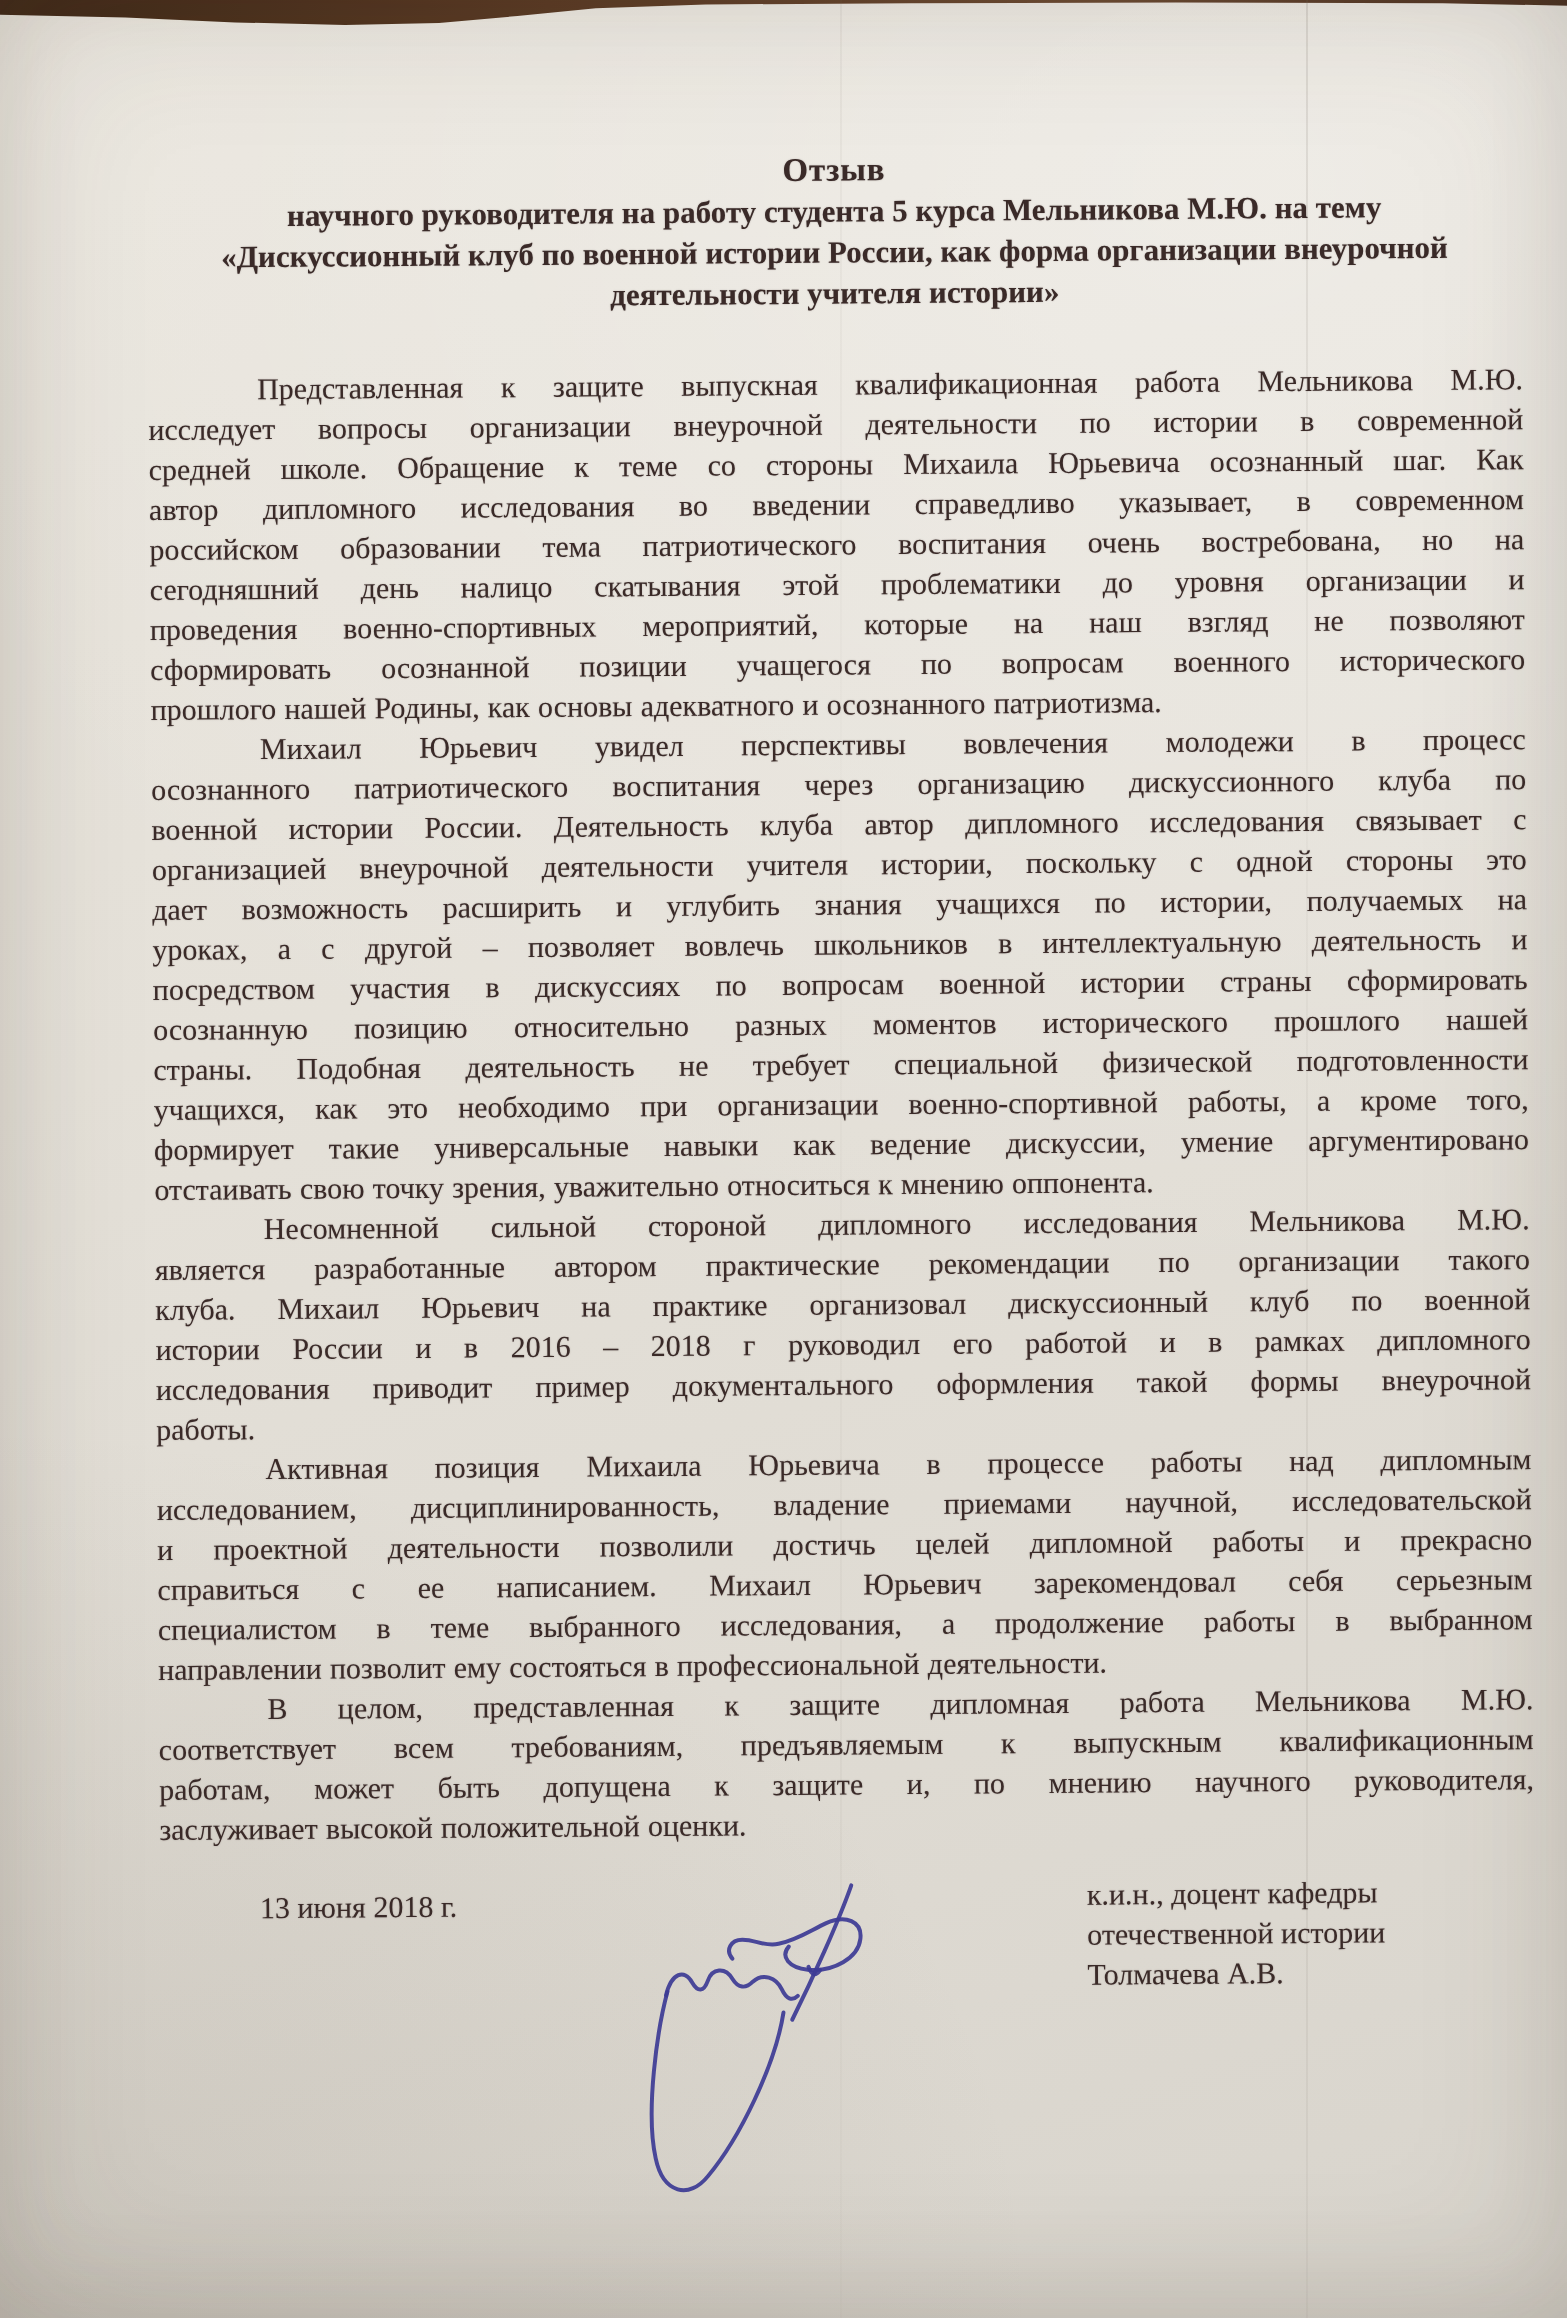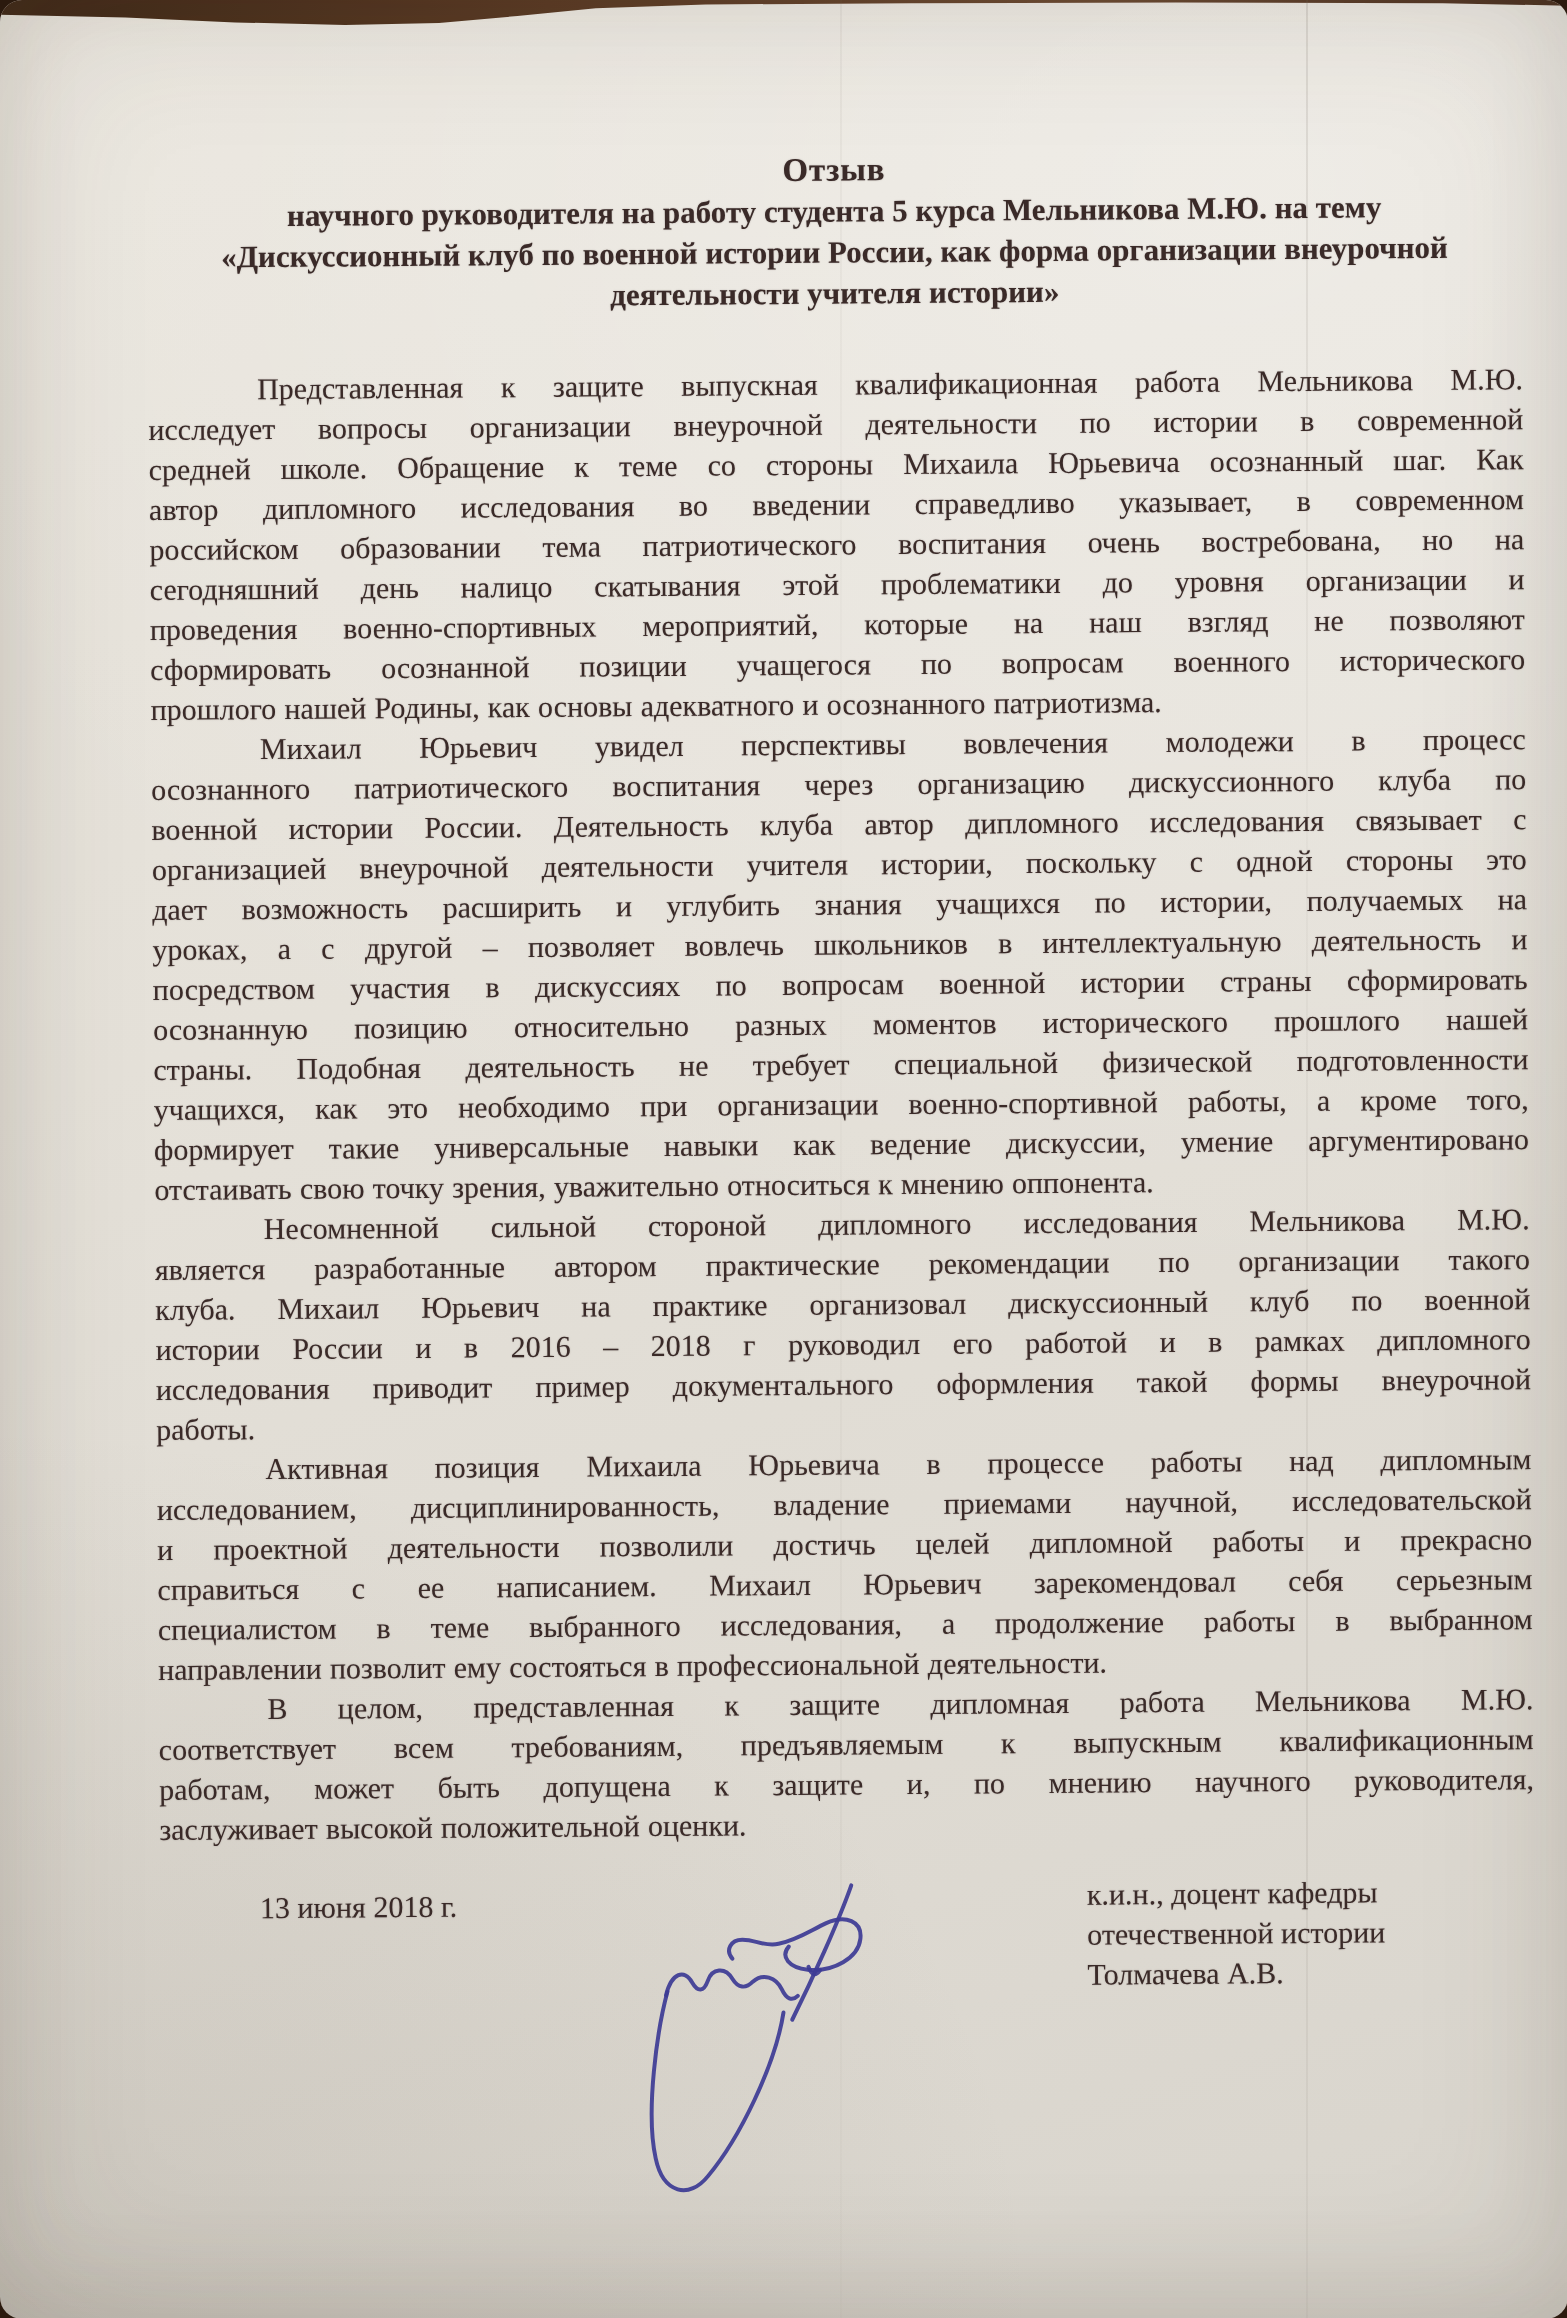--- a/index.html
+++ b/index.html
@@ -6,21 +6,20 @@
   body {
     margin:0; width:1568px; height:2319px; position:relative; overflow:hidden;
     font-family:"Liberation Serif", serif;
   }
   .photo {
     position:absolute; inset:0; overflow:hidden;
     background:
       radial-gradient(150% 80% at 78% 8%, rgba(255,255,255,0.30), rgba(255,255,255,0) 60%),
       radial-gradient(120% 70% at 0% 100%, rgba(120,110,96,0.18), rgba(120,110,96,0) 55%),
       linear-gradient(164deg, #eae6de 0%, #e5e1d9 40%, #ddd9d1 78%, #d8d4cc 100%);
-    border-radius: 22px;
   }
   
   .top-band {
     position:absolute; top:0; left:0; width:100%; height:32px;
     background:linear-gradient(90deg, #3f2817 0%, #5a3a24 35%, #6b4a33 70%, #4a3020 100%);
     clip-path:polygon(0 0, 100% 0, 100% 18%, 92% 10%, 75% 8%, 58% 10%, 45% 14%, 38% 26%, 33% 50%, 28% 72%, 22% 78%, 15% 70%, 8% 55%, 0 46%);
   }
   .crease {
     position:absolute; top:0; height:100%; width:2.2px; left:1306px;
     background:linear-gradient(to bottom, rgba(110,100,90,0.16), rgba(110,100,90,0.04) 35%, rgba(110,100,90,0.12) 75%, rgba(110,100,90,0.06));

